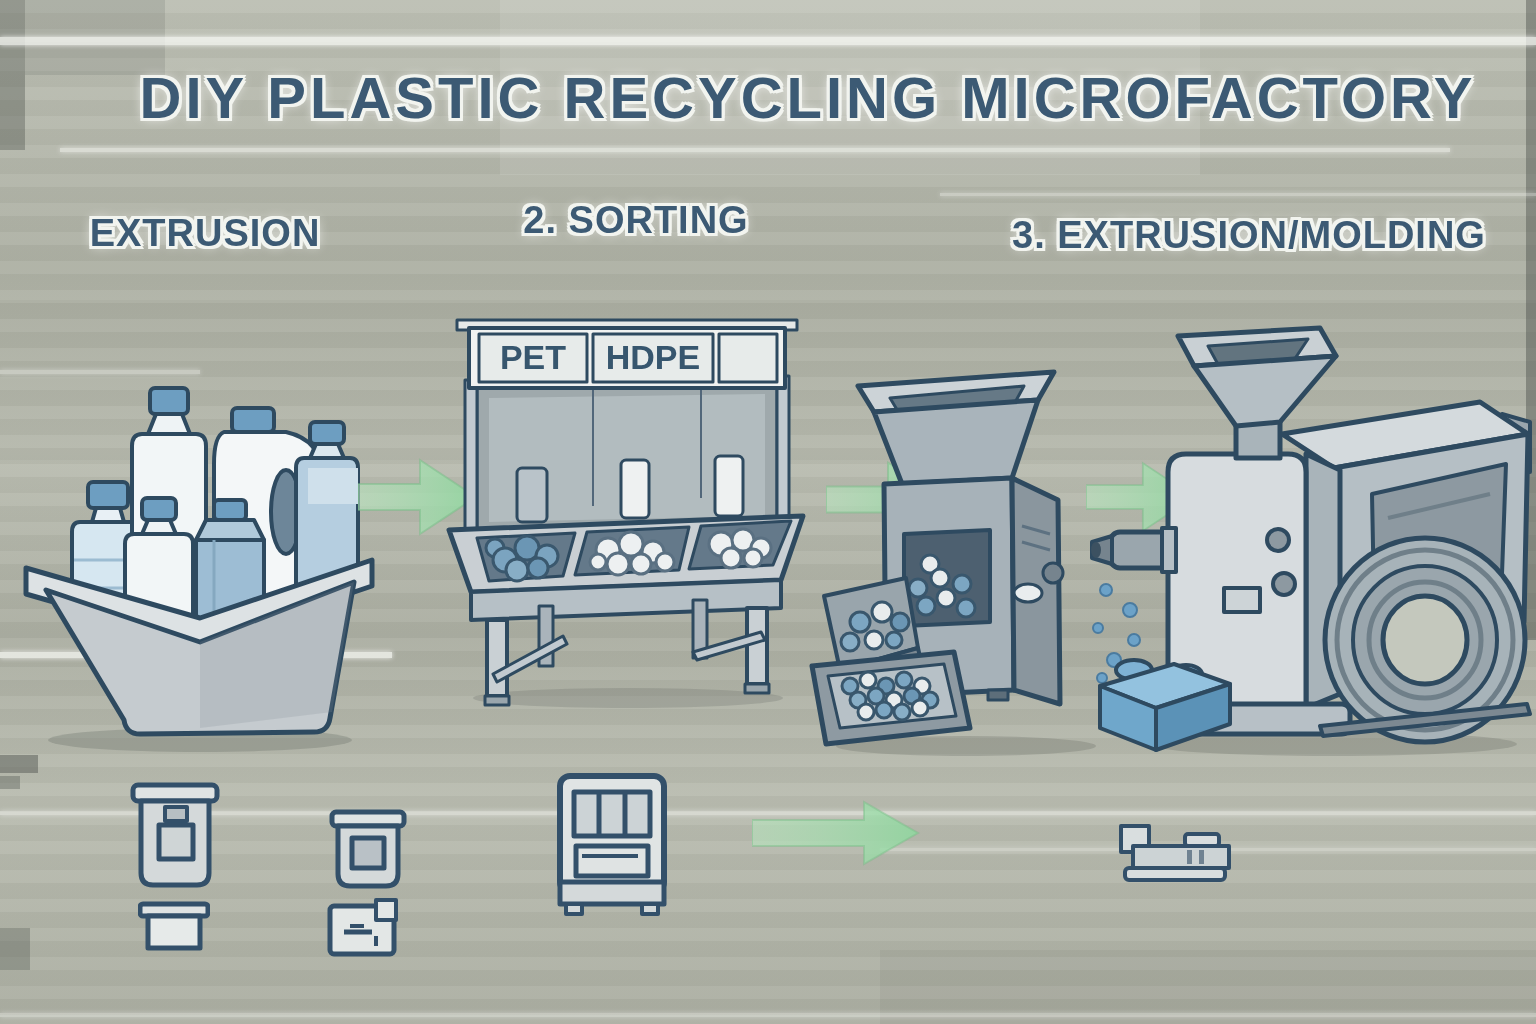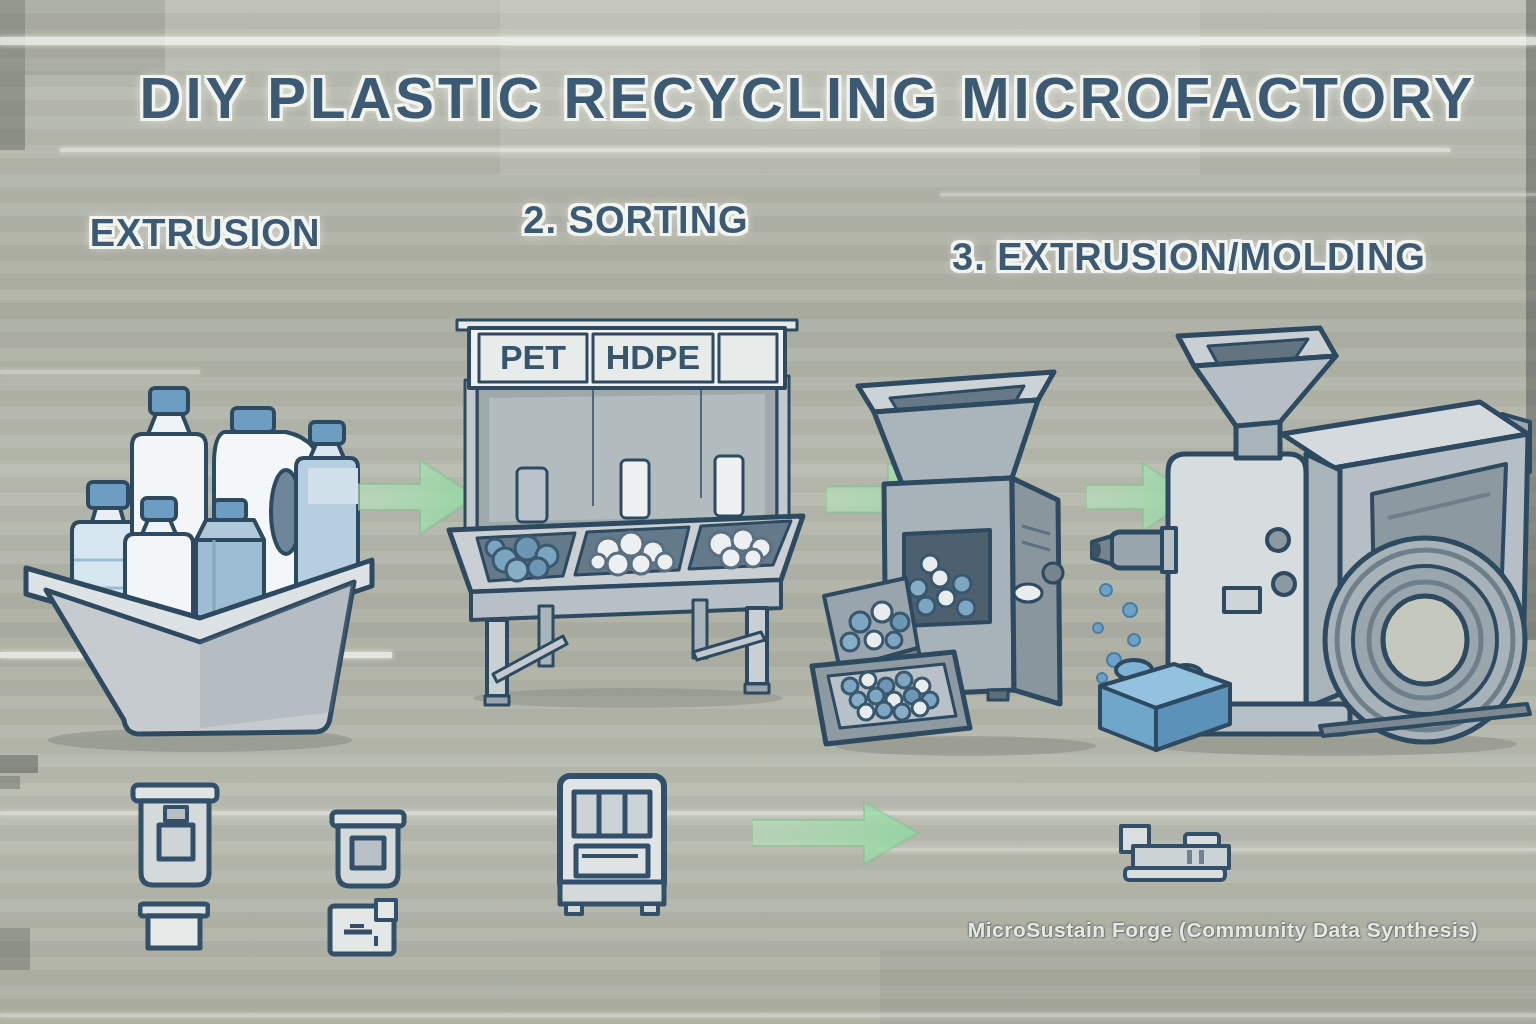--- a/index.html
+++ b/index.html
@@ -20,21 +20,21 @@
     text-shadow:
       -3px -3px 0 #f2f4ef, 3px -3px 0 #f2f4ef, -3px 3px 0 #f2f4ef, 3px 3px 0 #f2f4ef,
       0 -3px 0 #f2f4ef, 0 3px 0 #f2f4ef, -3px 0 0 #f2f4ef, 3px 0 0 #f2f4ef,
       0 0 12px rgba(255,255,255,0.95);
     white-space:nowrap;
   }
   #title{left:0;top:64px;width:1536px;font-size:58px;letter-spacing:4px;padding-left:40px;}
   .step{font-size:38px;letter-spacing:1px;line-height:47px;}
   #step1{left:40px;top:210px;width:330px;}
   #step2{left:486px;top:197px;width:300px;}
-  #step3{left:952px;top:212px;width:450px;margin-top:22px;}
+  #step3{left:1012px;top:212px;width:450px;}
   .glitch{background:rgba(252,253,250,0.7);box-shadow:0 0 5px rgba(255,255,255,0.8);}
   .band{pointer-events:none;}
   #watermark{
     right:58px;top:918px;font-size:21px;font-weight:600;
     color:rgba(240,244,240,0.92);letter-spacing:0.5px;
     text-shadow:0 0 3px rgba(90,95,90,0.85), 1px 1px 1px rgba(80,85,80,0.6), -1px -1px 1px rgba(80,85,80,0.35);
   }
   svg{display:block;}
   svg text{font-family:"Liberation Sans", sans-serif;}
 </style>
@@ -376,15 +376,14 @@
     <g stroke="#33506a" stroke-width="4" stroke-linejoin="round">
       <rect x="6" y="6" width="28" height="26" fill="#d9dedf"></rect>
       <rect x="70" y="14" width="34" height="12" rx="3" fill="#d9dedf"></rect>
       <rect x="18" y="26" width="96" height="22" fill="#ccd3d5"></rect>
       <rect x="72" y="30" width="5" height="14" fill="#6f8292" stroke="none"></rect>
       <rect x="84" y="30" width="5" height="14" fill="#6f8292" stroke="none"></rect>
       <rect x="10" y="48" width="100" height="12" rx="4" fill="#d9dedf"></rect>
     </g>
   </svg>
 
-  <div id="watermark" class="abs">MicroSustain Forge (Community Data Synthesis)</div>
 
 </div>
 
 </body></html>

